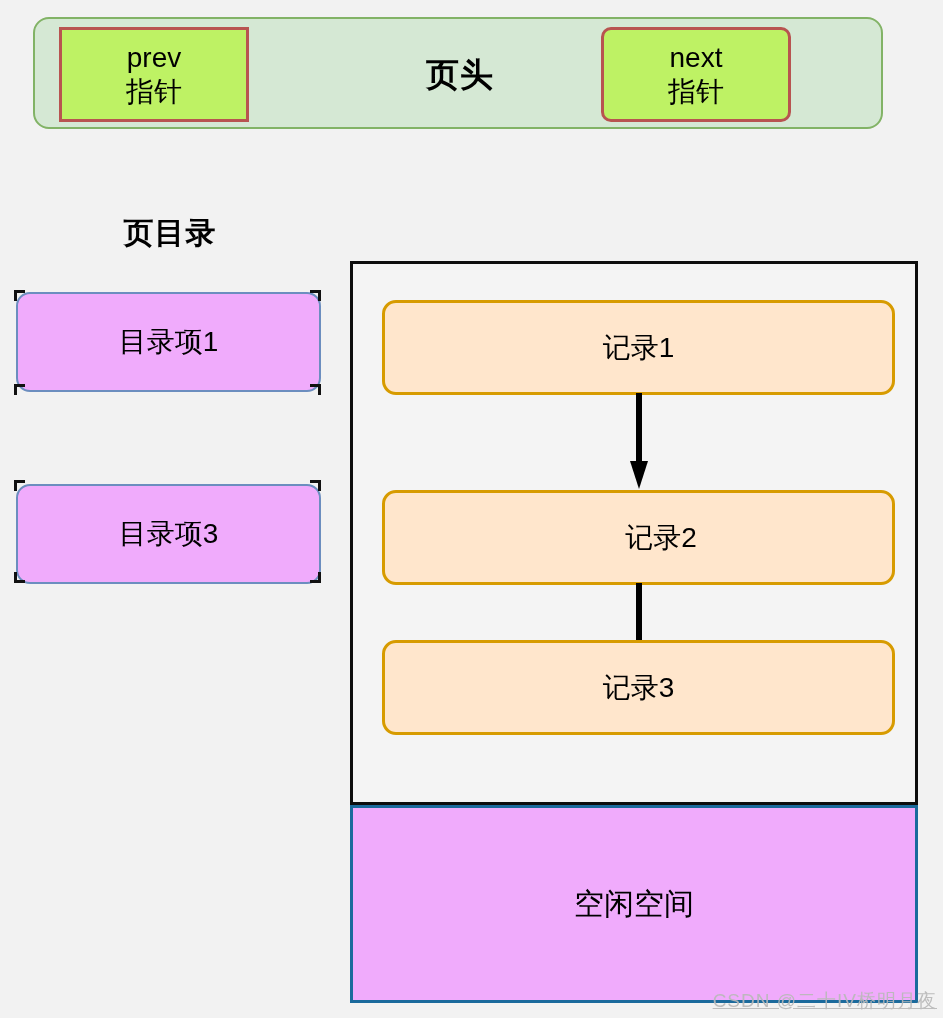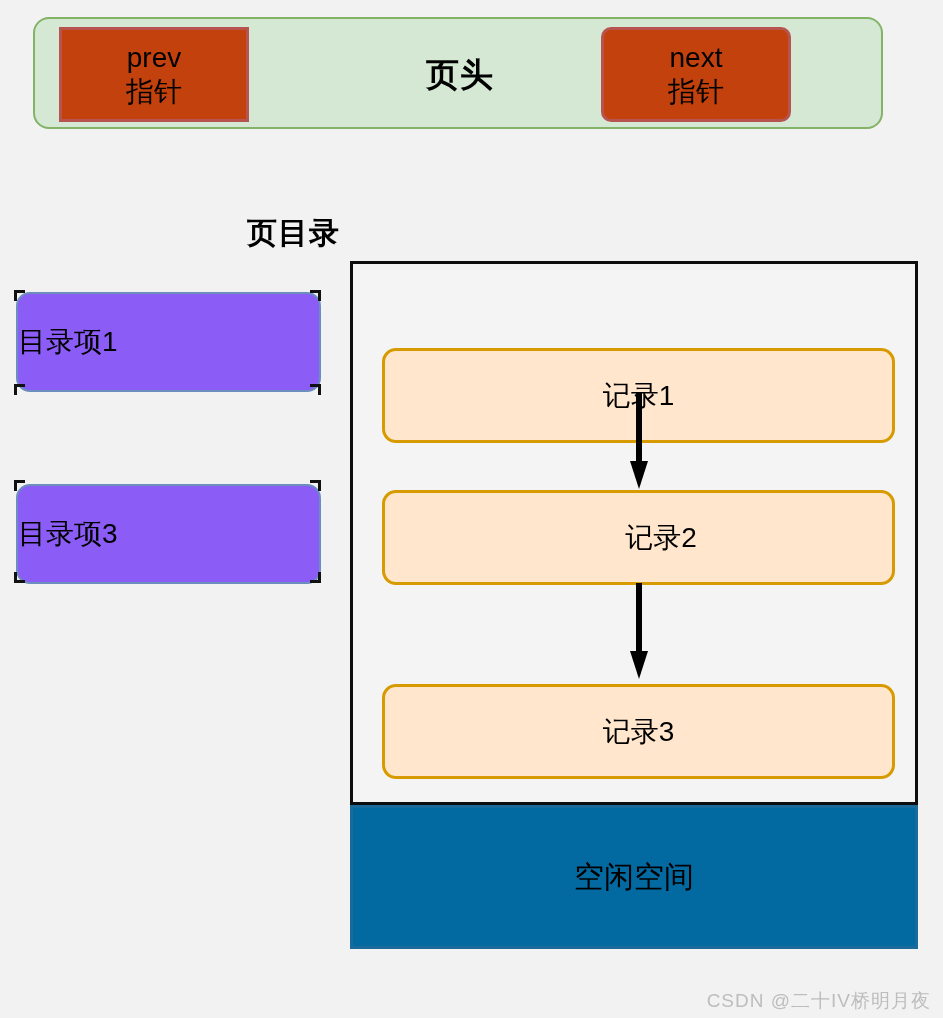--- a/index.html
+++ b/index.html
@@ -43,21 +43,21 @@
     font-size: 33px;
     font-weight: bold;
     color: #000000;
     letter-spacing: 1px;
   }
   .pointer-box {
     position: absolute;
     top: 27px;
     width: 190px;
     height: 95px;
-    background: #c2410c;
+    background: #bef264;
     border: 3px solid #b85450;
     box-sizing: border-box;
     display: flex;
     flex-direction: column;
     align-items: center;
     justify-content: center;
     line-height: 1.18;
     font-size: 28px;
     color: #000000;
   }
@@ -66,42 +66,43 @@
 
   
   .section-title {
     position: absolute;
     font-size: 30px;
     font-weight: bold;
     color: #000000;
     letter-spacing: 1px;
     white-space: nowrap;
   }
-  .section-title.dir   { left: 0px;   top: 213px; width: 340px; text-align: right; }
+  .section-title.dir   { left: 0px;   top: 213px; width: 340px; text-align: center; }
   .section-title.udata { left: 350px; top: 213px; width: 568px; text-align: center; }
 
   
   .dir-stack {
     position: absolute;
     left: 16px;
     top: 292px;
     width: 305px;
     height: 292px;
   }
   .dir-item {
     position: absolute;
     left: 0;
     width: 305px;
     height: 100px;
-    background: #8b5cf6;
+    background: #f0abfc;
     border: 2px solid #6c8ebf;
     border-radius: 14px;
     box-sizing: border-box;
     display: flex;
     align-items: center;
+    justify-content: center;
     font-size: 28px;
     color: #000000;
   }
   .dir-item.i0 { top: 0px; }
   .dir-item.i1 { top: 96px; }
   .dir-item.i2 { top: 192px; }
 
   
   .handle {
     position: absolute;
@@ -151,23 +152,23 @@
     background: #ffe6cc;
     border: 3px solid #d79b00;
     border-radius: 14px;
     box-sizing: border-box;
     display: flex;
     align-items: center;
     justify-content: center;
     font-size: 28px;
     color: #000000;
   }
-  .record-box.r0 { top: 300px; margin-top: 48px; }
+  .record-box.r0 { top: 300px; }
   .record-box.r1 { top: 490px; padding-left: 45px; }
-  .record-box.r2 { top: 684px; }
+  .record-box.r2 { top: 640px; }
 
   .arrow {
     position: absolute;
     left: 630px;
     width: 18px;
     height: 96px;
   }
   .arrow.a0 { top: 393px; }
   .arrow.a1 { top: 583px; }
   .arrow .shaft {
@@ -188,41 +189,42 @@
     border-right: 9px solid transparent;
     border-top: 28px solid #000000;
   }
 
   
   .free-space {
     position: absolute;
     left: 350px;
     top: 805px;
     width: 568px;
-    height: 144px;
-    background: #0369a1;
+    height: 198px;
+    background: #f0abfc;
     border: 3px solid #1b6a9c;
     box-sizing: border-box;
     display: flex;
     align-items: center;
     justify-content: center;
     font-size: 30px;
     color: #000000;
   }
 
   
   .watermark {
     position: absolute;
-    right: 12px;
+    right: 6px;
     bottom: 4px;
     font-size: 19px;
     color: #b9b9b9;
     opacity: 0.92;
     white-space: nowrap;
     letter-spacing: 1px;
+    text-decoration: underline;
   }
 </style>
 </head>
 <body>
 
 <div id="canvas">
 
   <div class="page-header">
     <div class="page-header-title">页头</div>
   </div>

